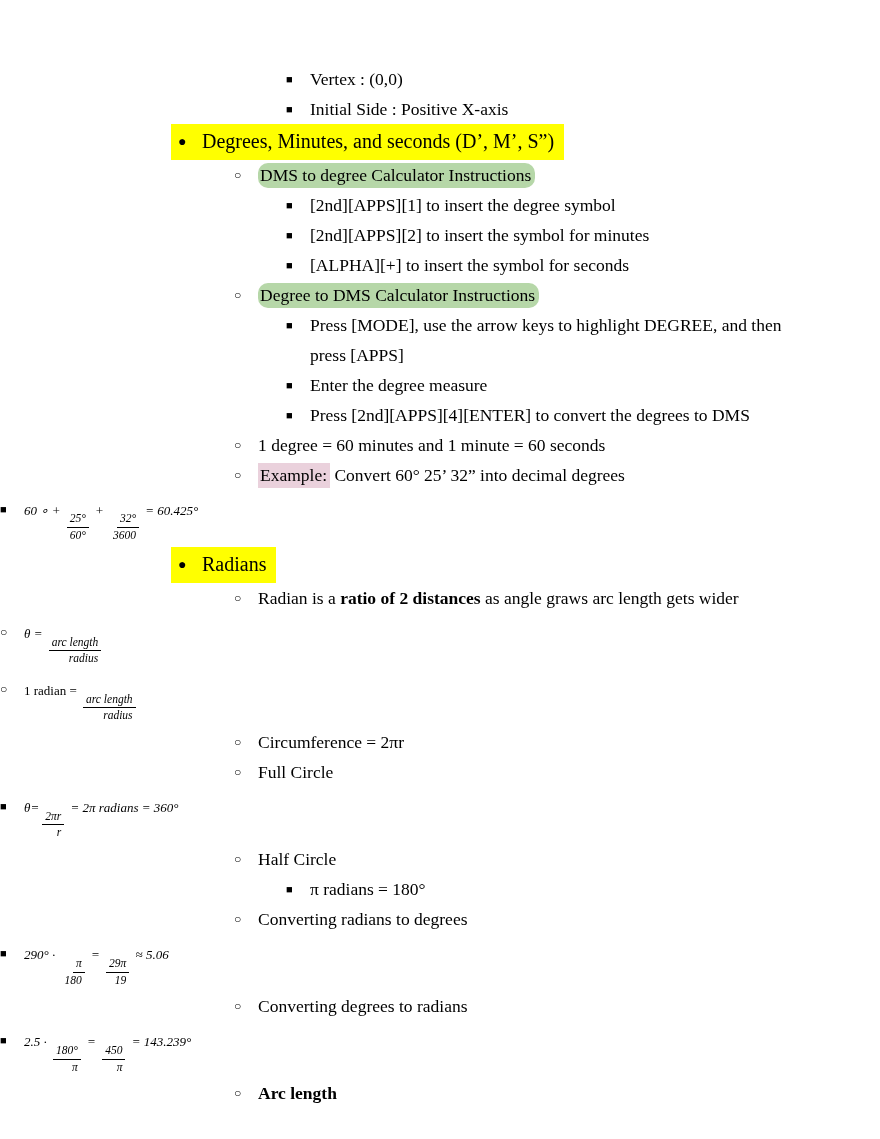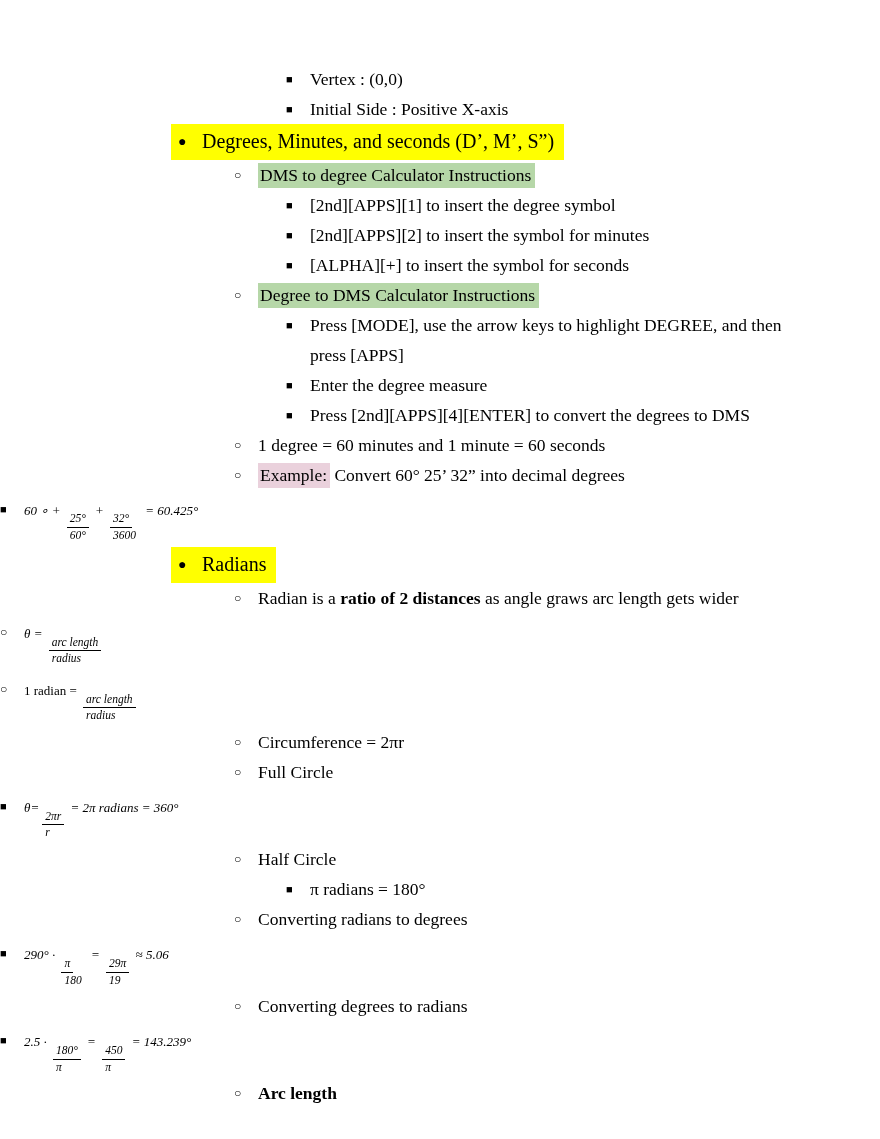--- a/index.html
+++ b/index.html
@@ -50,29 +50,30 @@
   .it   { font-style: italic; }
   .linewrap { display: inline-block; }
   .linewrap.hl-yellow {
     background: #ffff00;
     padding: 1px 10px 2px 7px;
     margin-left: -7px;
   }
   .hl-green {
     background: #b6d7a8;
     padding: 2px 4px 3px 2px;
+    border-radius: 10px;
   }
   .hl-pink {
     background: #ead1dc;
     padding: 2px 3px 3px 2px;
   }
   .frac {
     display: inline-flex;
     flex-direction: column;
-    align-items: flex-start;
+    align-items: flex-end;
     text-align: center;
     font-size: 11.5px;
     line-height: 1.2;
     vertical-align: -0.65em;
     margin: 0 3px;
   }
   .frac .num {
     padding: 0 3px 1px 3px;
     border-bottom: 1px solid #000;
   }

